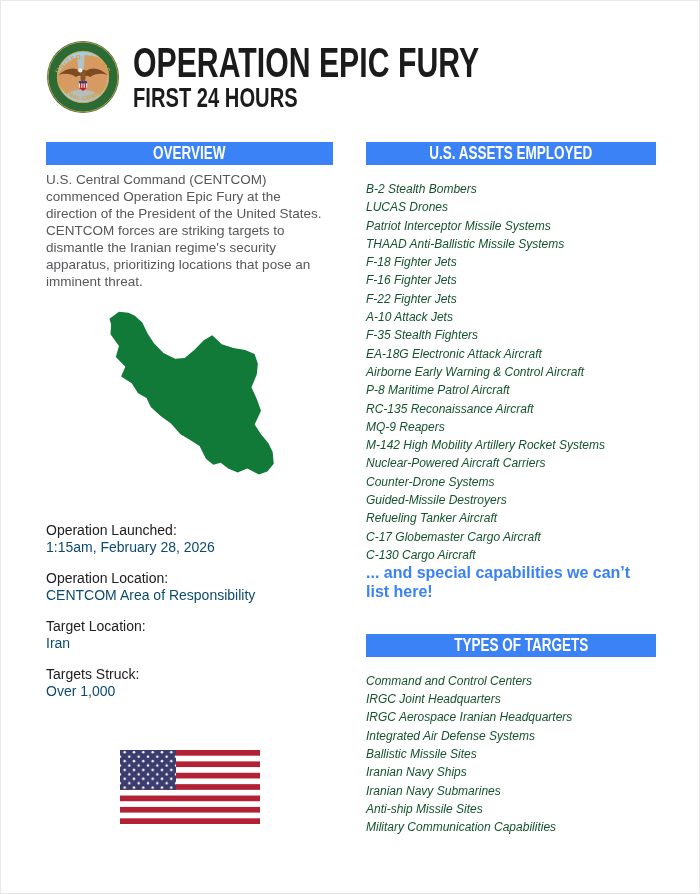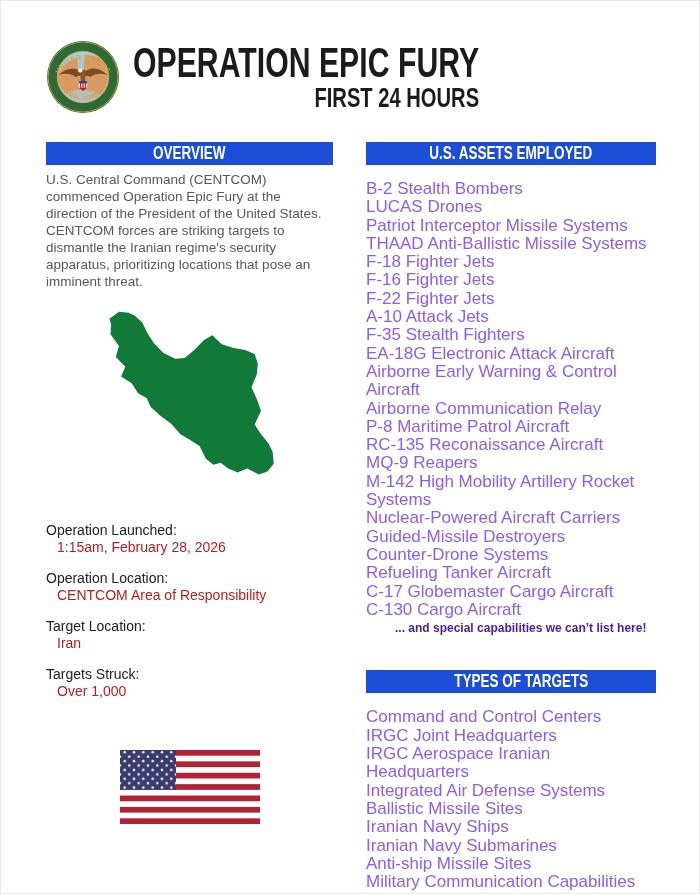--- a/index.html
+++ b/index.html
@@ -10,38 +10,38 @@
     height: 894px;
     background: #ffffff;
     border: 1px solid #e9e9e9;
     font-family: "Liberation Sans", sans-serif;
     overflow: hidden;
     padding: 38px 45px 0 45px;
   }
   
   .masthead { display: flex; align-items: center; gap: 13px; height: 76px; }
   .seal-svg { display: block; }
-  .title-block { display: flex; flex-direction: column; justify-content: center; text-align: right; }
+  .title-block { display: flex; flex-direction: column; justify-content: center; }
   .condensed {
     display: inline-block;
     font-weight: bold;
     transform: scaleX(0.72);
     transform-origin: left center;
     white-space: nowrap;
     letter-spacing: 0;
   }
   .main-title { font-size: 42px; line-height: 40px; color: #1b1b1b; }
   .sub-title  { font-size: 28px; line-height: 26px; color: #1b1b1b; margin-top: 2px; }
   
   .columns { display: flex; gap: 33px; margin-top: 27px; }
   .col-left  { width: 287px; flex: none; }
   .col-right { width: 290px; flex: none; }
   .section-bar {
     height: 23px;
-    background: #1d4ed8;
+    background: #3b82f6;
     display: flex; align-items: center; justify-content: center;
   }
   .section-bar .bar-label {
     color: #ffffff;
     font-weight: bold;
     font-size: 18px;
     transform: scaleX(0.75);
     transform-origin: center;
     white-space: nowrap;
     display: inline-block;
@@ -49,25 +49,25 @@
   .body-text {
     margin-top: 6px;
     font-size: 13.5px;
     line-height: 17px;
     color: #57575b;
   }
   .map-wrap { margin: 13px 0 0 38px; width: 212px; height: 196px; }
   .facts { margin-top: 23px; }
   .fact { margin-bottom: 14px; }
   .fact-label { font-size: 14px; font-weight: normal; color: #202023; line-height: 17px; }
-  .fact-value { font-size: 14px; color: #b91c1c; line-height: 17px; margin-left: 11px; }
+  .fact-value { font-size: 14px; color: #0c4a6e; line-height: 17px; }
   .flag-wrap { margin-top: 50px; text-align: center; }
   .plain-list { list-style: none; margin-top: 15px; }
-  .plain-list li { font-size: 17px; line-height: 18.3px; color: #8b5cf6; }
-  .footnote { font-size: 12px; line-height: 18.3px; font-weight: bold; color: #4c1d95; margin-left: 29px; }
+  .plain-list li { font-size: 12px; line-height: 18.3px; color: #14532d; font-style: italic; }
+  .footnote { font-size: 16px; line-height: 18.3px; font-weight: bold; color: #3b82f6; }
   .targets-bar { margin-top: 33px; padding-left: 20px; }
 </style>
 </head>
 <body>
 
 <div class="page">
 
   <div class="masthead">
     <svg class="seal-svg" width="74" height="74" viewBox="0 0 72 72">
       <circle cx="36" cy="36" r="35" fill="#2d6b36"></circle>
@@ -192,28 +192,27 @@
           <li>LUCAS Drones</li>
           <li>Patriot Interceptor Missile Systems</li>
           <li>THAAD Anti-Ballistic Missile Systems</li>
           <li>F-18 Fighter Jets</li>
           <li>F-16 Fighter Jets</li>
           <li>F-22 Fighter Jets</li>
           <li>A-10 Attack Jets</li>
           <li>F-35 Stealth Fighters</li>
           <li>EA-18G Electronic Attack Aircraft</li>
           <li>Airborne Early Warning &amp; Control Aircraft</li>
-          <li>Airborne Communication Relay</li>
           <li>P-8 Maritime Patrol Aircraft</li>
           <li>RC-135 Reconaissance Aircraft</li>
           <li>MQ-9 Reapers</li>
           <li>M-142 High Mobility Artillery Rocket Systems</li>
           <li>Nuclear-Powered Aircraft Carriers</li>
+          <li>Counter-Drone Systems</li>
           <li>Guided-Missile Destroyers</li>
-          <li>Counter-Drone Systems</li>
           <li>Refueling Tanker Aircraft</li>
           <li>C-17 Globemaster Cargo Aircraft</li>
           <li>C-130 Cargo Aircraft</li>
         </ul>
       <div class="footnote">... and special capabilities we can’t list here!</div>
 
       <div class="section-bar targets-bar">
         <span class="bar-label">TYPES OF TARGETS</span>
       </div>
       <ul class="plain-list">

